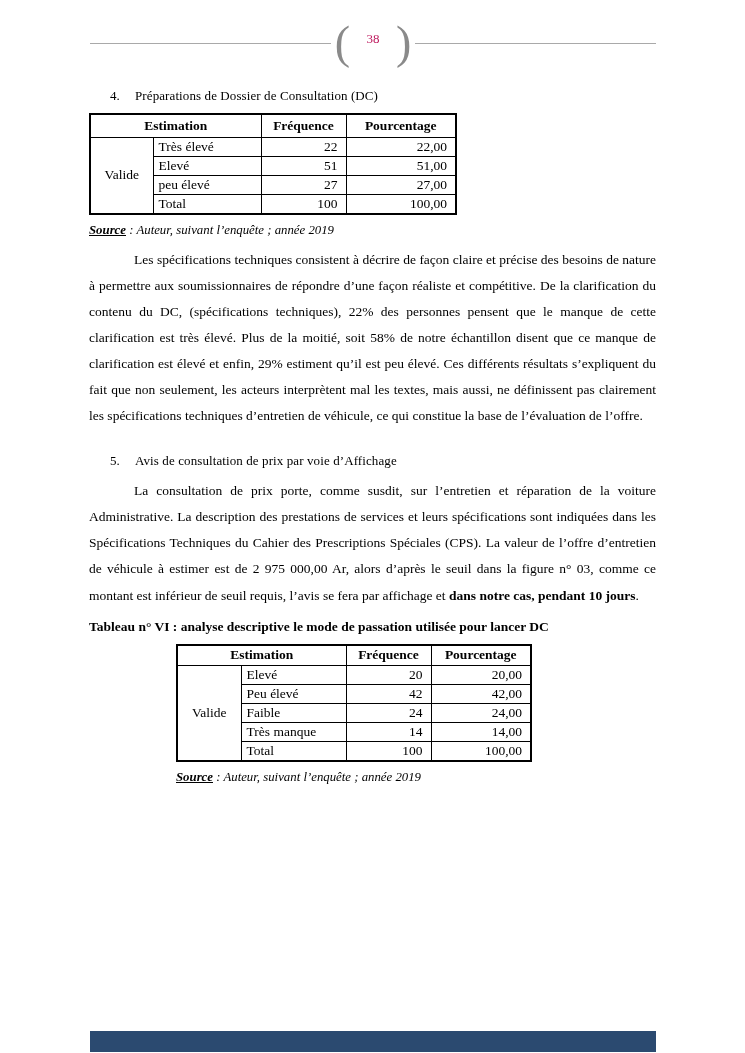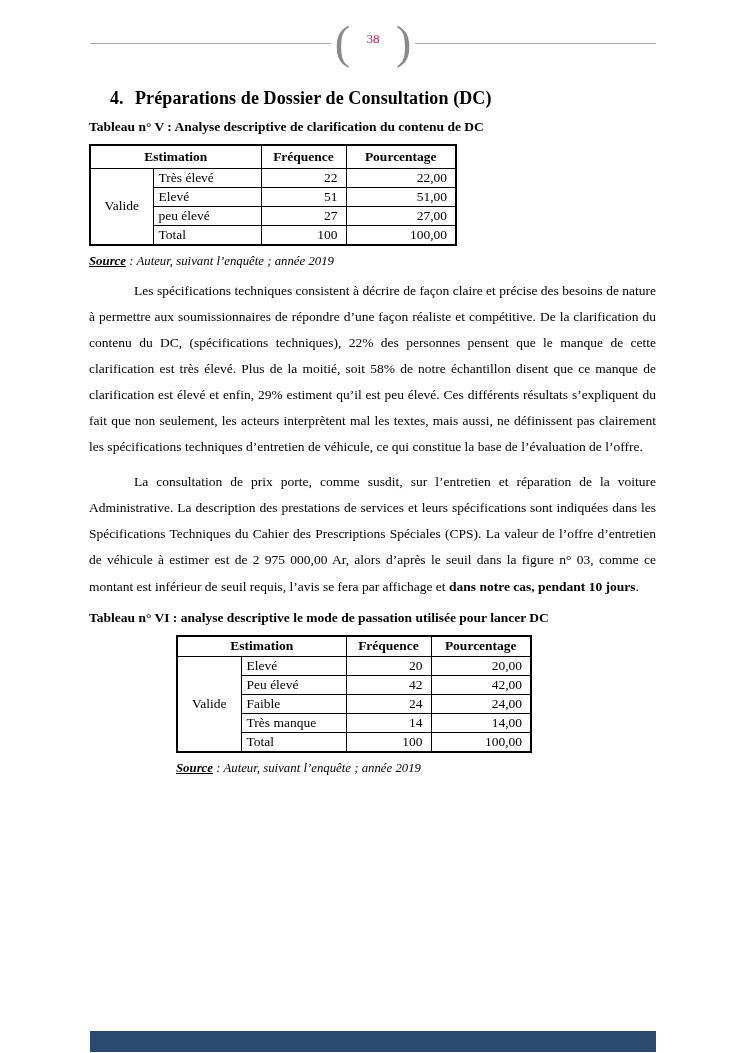--- a/index.html
+++ b/index.html
@@ -35,22 +35,22 @@
     color: #be185d;
     min-width: 38px;
     text-align: center;
     transform: translateY(-4px);
   }
 
   
   .content { margin: 24px 89px 0 89px; width: 567px; }
 
   h2.sec {
-    font-size: 18px;
-    font-weight: bold;
+    font-size: 13px;
+    font-weight: normal;
     padding-left: 21px;
     margin-top: 24px;
     letter-spacing: 0.1px;
   }
   h2.sec .secnum { display: inline-block; width: 25px; }
 
   p.para {
     font-size: 13.5px;
     line-height: 26.1px;
     text-align: justify;
@@ -116,21 +116,20 @@
     <span class="pagenum">38</span>
     <span class="bracket">)</span>
     <div class="rule"></div>
   </div>
 
   <div class="content">
 
     <h2 class="sec"><span class="secnum">4.</span><span>Préparations de Dossier de Consultation (DC)</span></h2>
 
 
-    <p class="caption">Tableau n° V : Analyse descriptive de clarification du contenu de DC</p>
 
     <table class="stats t5">
       <colgroup>
           <col style="width:63px">
           <col style="width:108px">
           <col style="width:85px">
           <col style="width:110px">
         </colgroup>
       <thead>
         <tr>
@@ -161,20 +160,21 @@
           <td class="num">100</td>
           <td class="num">100,00</td>
         </tr>
       </tbody>
     </table>
 
     <p class="source"><span class="srclabel">Source</span><span> : Auteur, suivant l’enquête ; année 2019</span></p>
 
     <p class="para p2">Les spécifications techniques consistent à décrire de façon claire et précise des besoins de nature à permettre aux soumissionnaires de répondre d’une façon réaliste et compétitive. De la clarification du contenu du DC, (spécifications techniques), 22% des personnes pensent que le manque de cette clarification est très élevé. Plus de la moitié, soit 58% de notre échantillon disent que ce manque de clarification est élevé et enfin, 29% estiment qu’il est peu élevé. Ces différents résultats s’expliquent du fait que non seulement, les acteurs interprètent mal les textes, mais aussi, ne définissent pas clairement les spécifications techniques d’entretien de véhicule, ce qui constitue la base de l’évaluation de l’offre.</p>
 
+    <h2 class="sec h5"><span class="secnum">5.</span><span>Avis de consultation de prix par voie d’Affichage</span></h2>
 
     <p class="para"><span>La consultation de prix porte, comme susdit, sur  l’entretien et réparation  de la voiture Administrative. La description des prestations de services et leurs spécifications sont indiquées dans les Spécifications Techniques du Cahier des Prescriptions Spéciales (CPS). La valeur de l’offre d’entretien de véhicule à estimer est de 2 975 000,00 Ar, alors d’après le seuil dans la figure n° 03, comme ce montant est inférieur de seuil requis, l’avis se fera par affichage et </span><span class="b">dans notre cas, pendant 10 jours</span><span>.</span></p>
 
     <p class="caption cap6">Tableau n° VI : analyse descriptive le mode de passation utilisée pour lancer DC</p>
 
     <table class="stats t6">
       <colgroup>
           <col style="width:64px">
           <col style="width:105px">
           <col style="width:85px">

